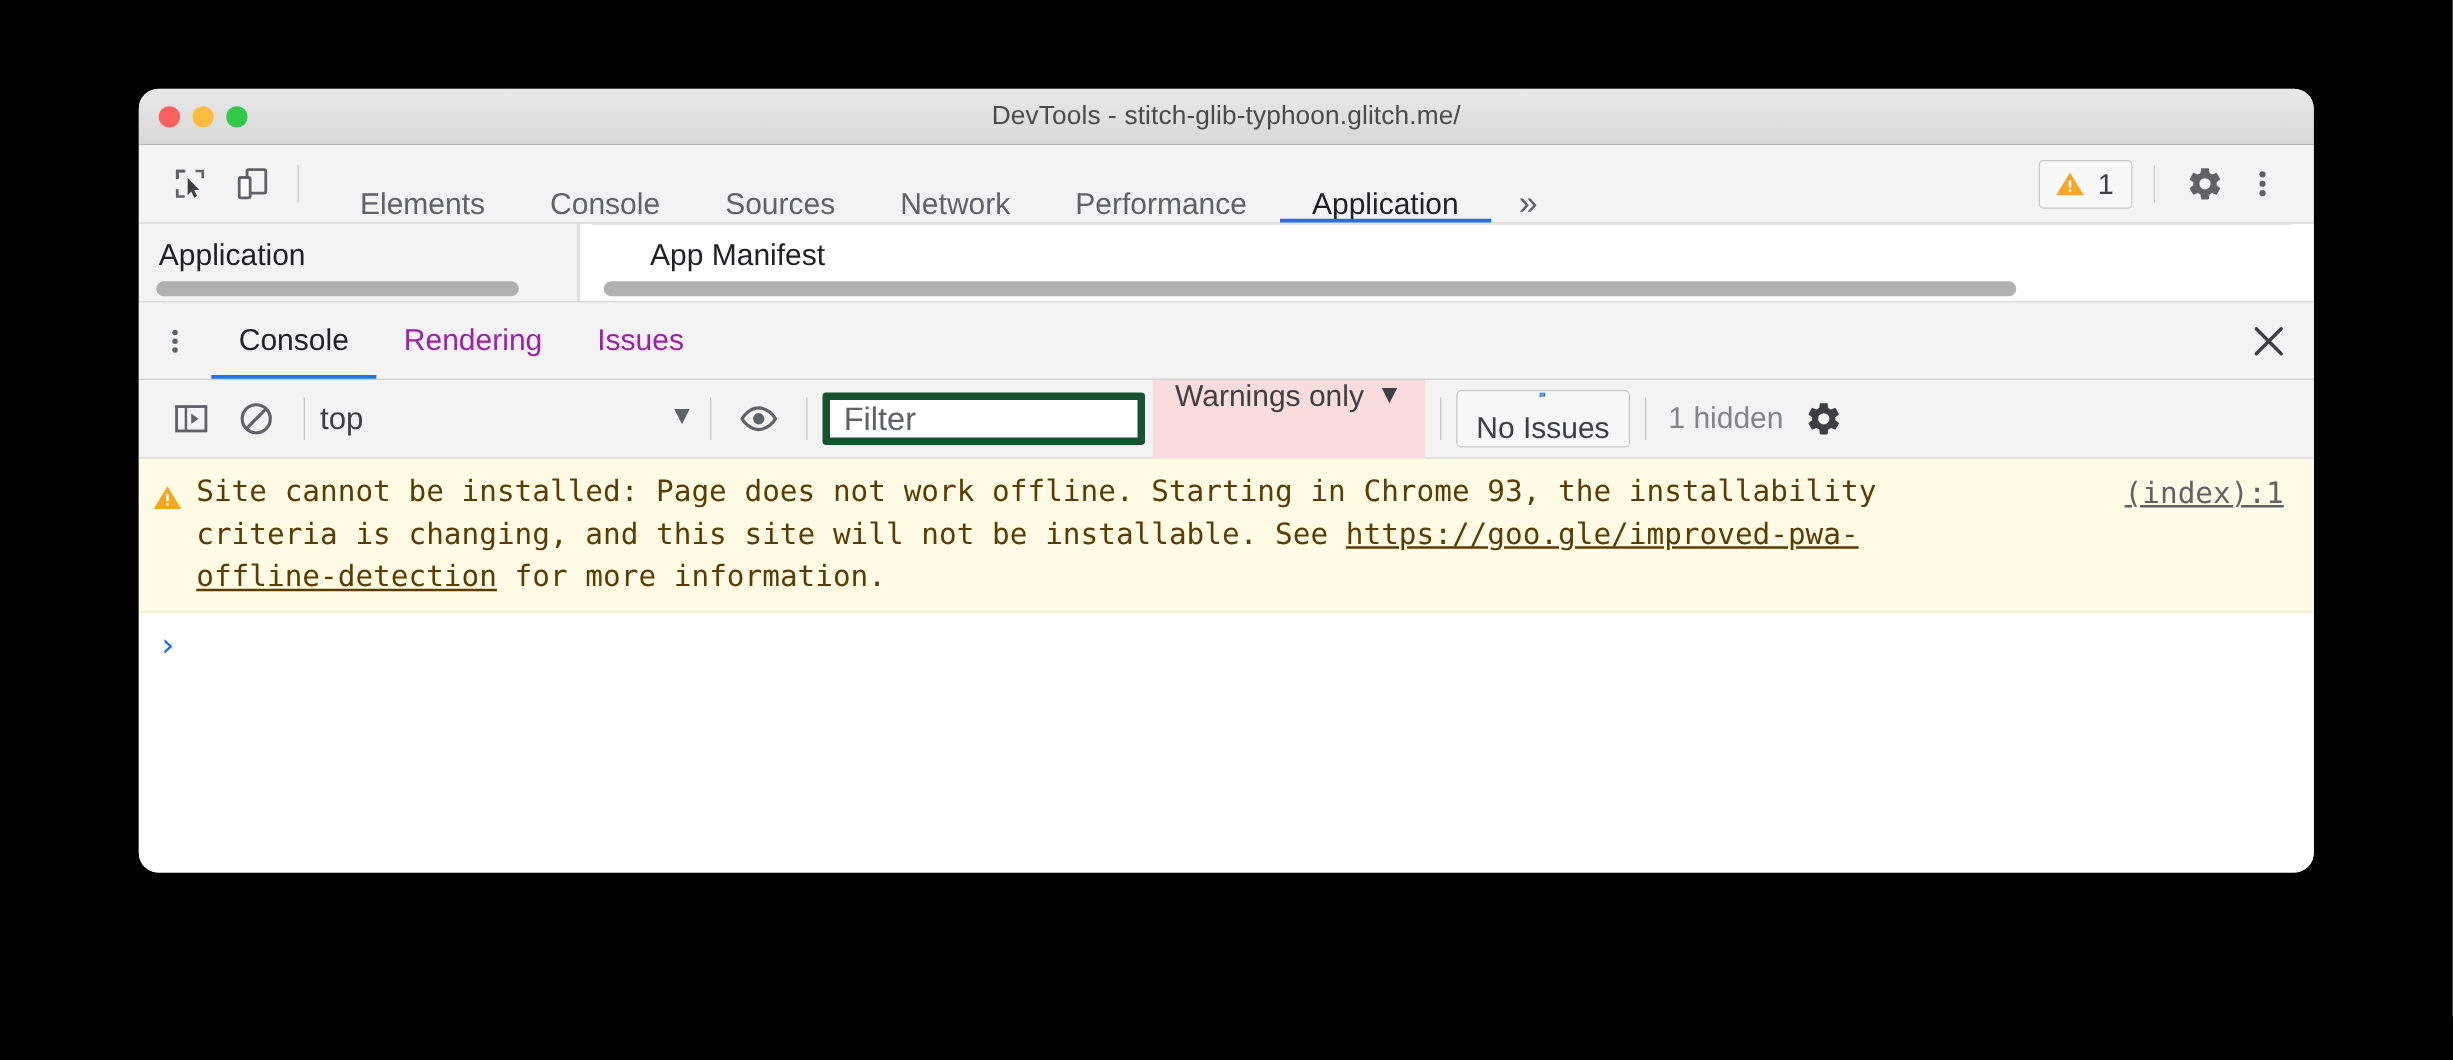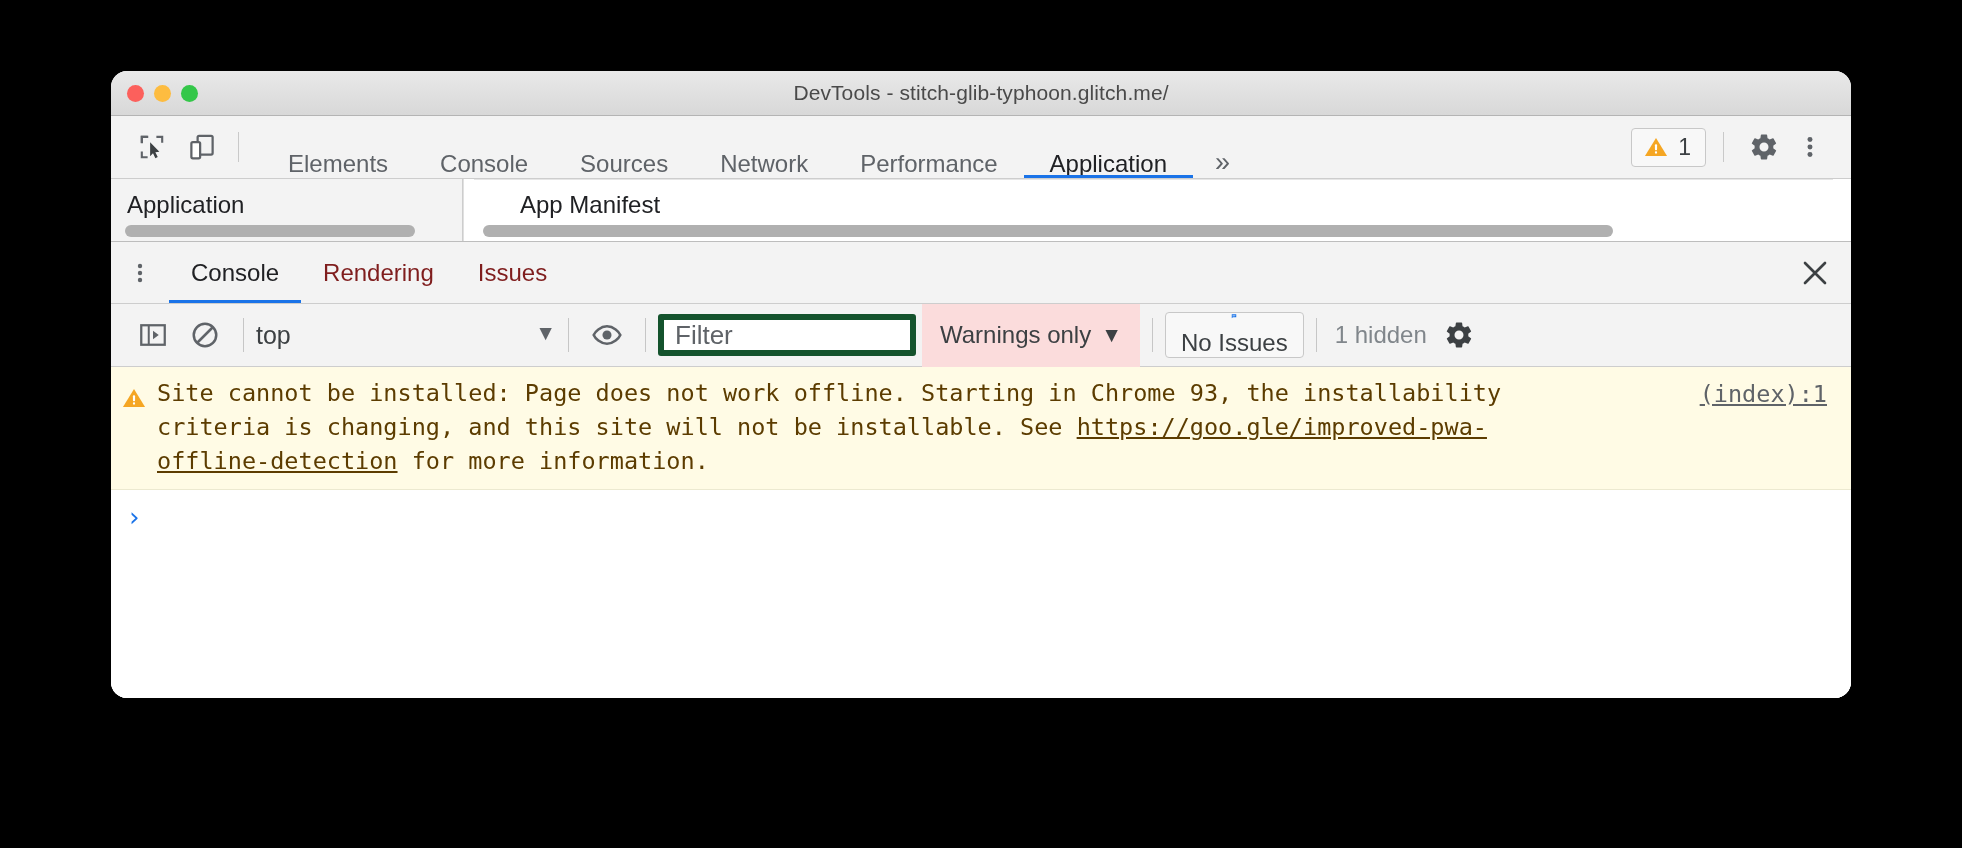--- a/index.html
+++ b/index.html
@@ -239,21 +239,21 @@
     display: flex;
     align-items: center;
     justify-content: center;
     cursor: default;
   }
   .drawer-tab {
     padding: 0 22px;
     display: flex;
     align-items: center;
     font-size: 24px;
-    color: #7f1d1d;
+    color: #a21caf;
     position: relative;
     white-space: nowrap;
     cursor: default;
   }
   .drawer-tab.active { color: #202124; }
   .drawer-tab.active::after {
     content: "";
     position: absolute;
     left: 0; right: 0; bottom: 0;
     height: 3px;
@@ -313,21 +313,20 @@
     font-size: 26px;
     color: #3c4043;
     padding: 0 11px;
     box-sizing: border-box;
     font-family: "Liberation Sans", sans-serif;
     outline: none;
   }
   .filter-input::placeholder { color: #5f6368; opacity: 1; }
   .level-select {
     display: flex;
-    align-items: center;
     gap: 10px;
     background: #fbdcdc;
     height: 63px;
     padding: 0 18px;
     margin-left: 6px;
     font-size: 24px;
     color: #3c4043;
     cursor: default;
   }
   .issues-btn {

